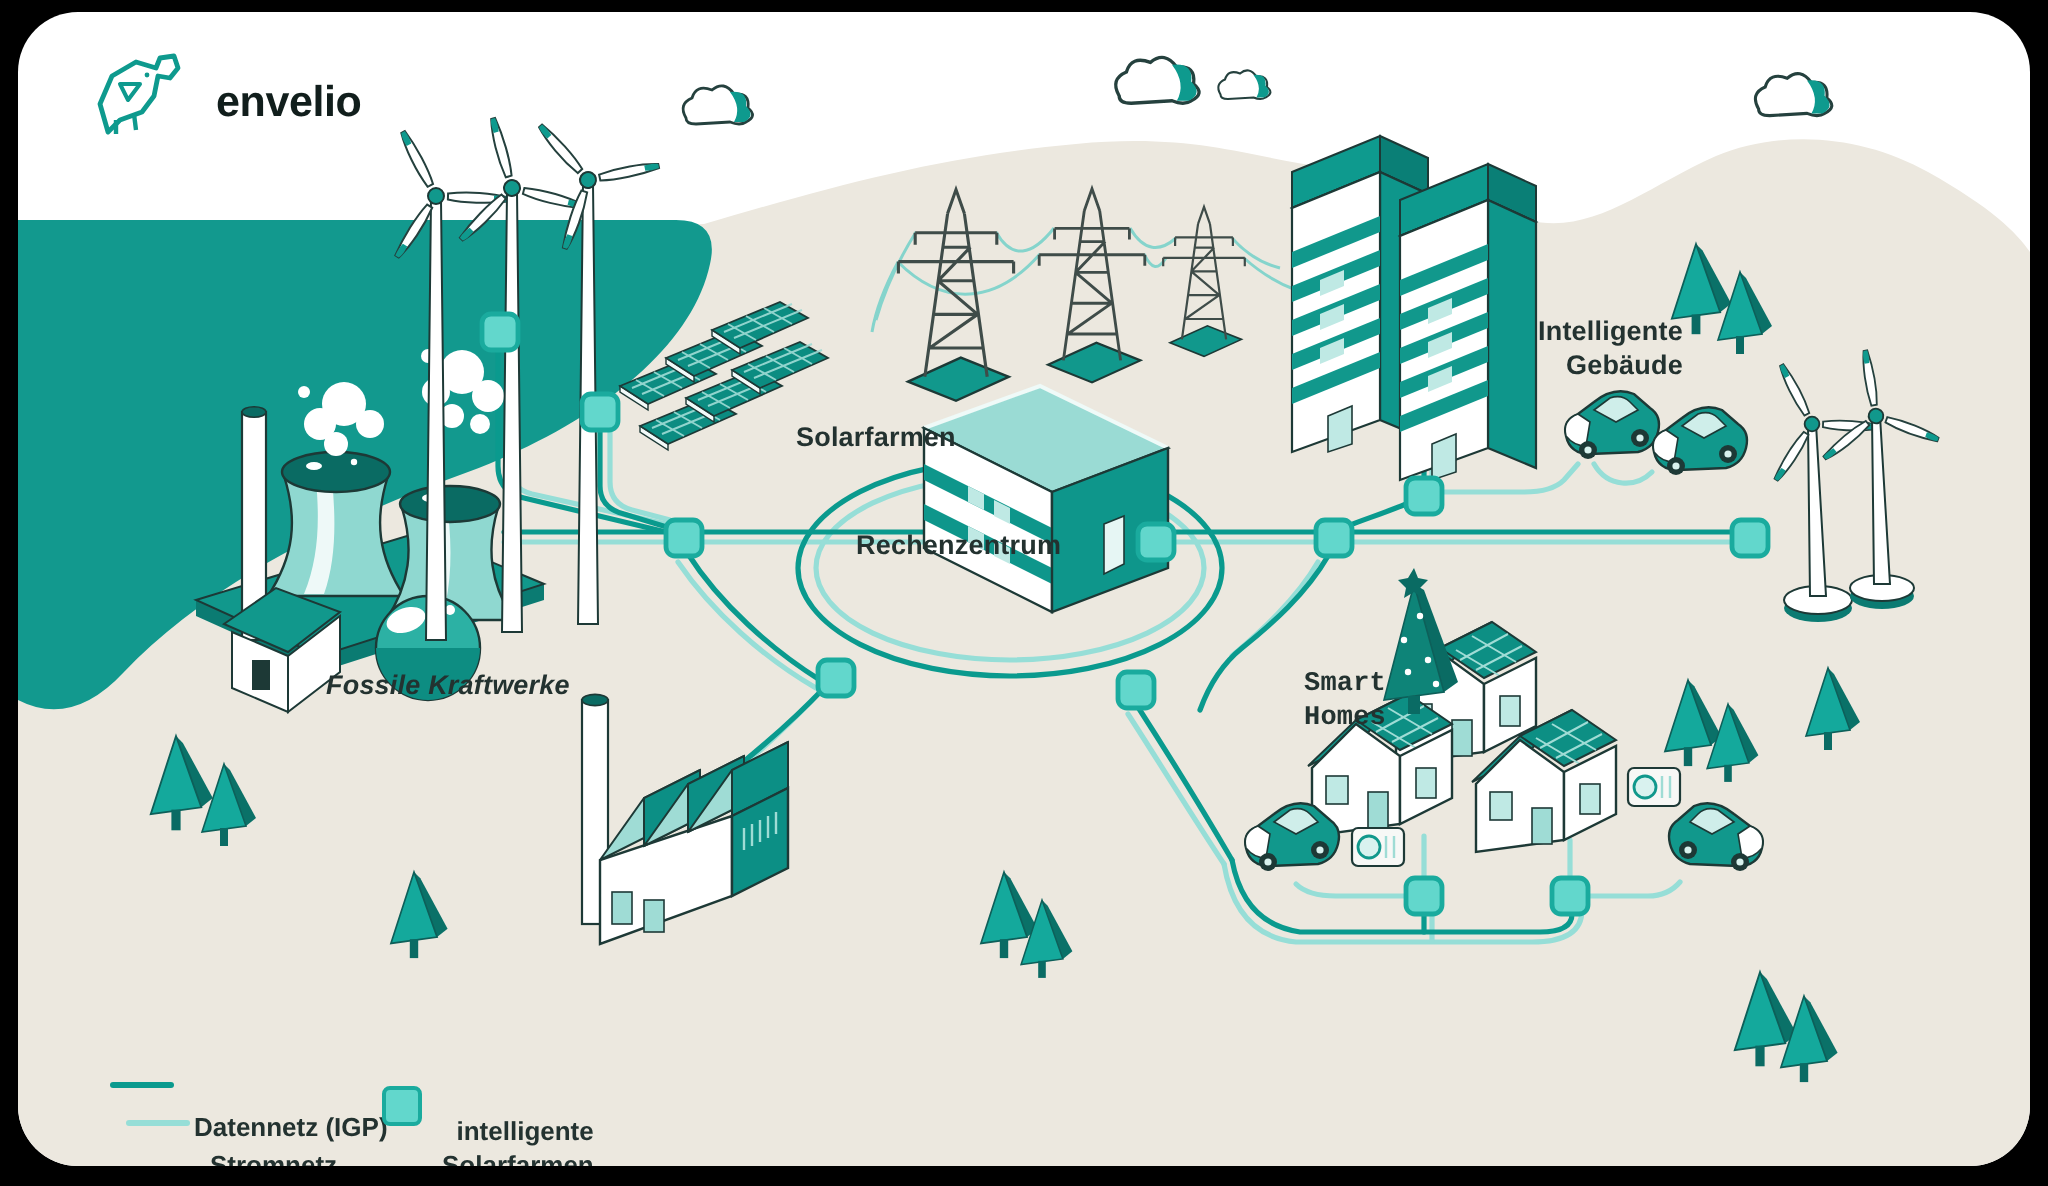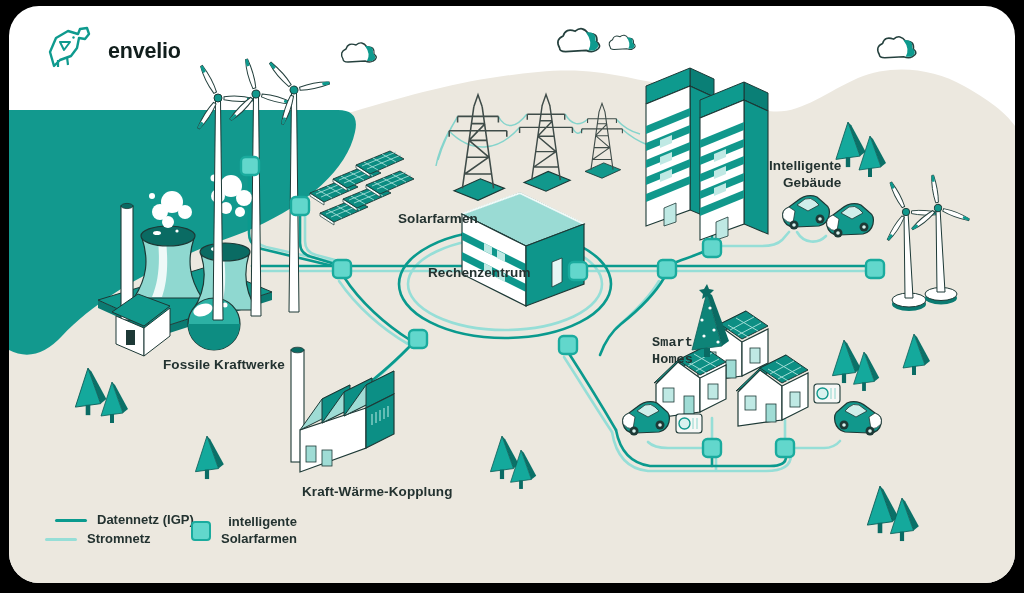--- a/index.html
+++ b/index.html
@@ -11,21 +11,21 @@
   .lbl{position:absolute;color:#233230;font-weight:700;font-size:13.5px;line-height:1.28;
        white-space:nowrap;letter-spacing:0.1px;}
   .logo-text{position:absolute;left:99px;top:33px;font-weight:800;font-size:21.5px;
        color:#111e1c;letter-spacing:-0.2px;}
   .legend-row{position:absolute;display:flex;align-items:center;gap:10px;}
   .legend-line{width:32px;height:3.5px;border-radius:2px;flex:0 0 auto;}
   .legend-line.dark{background:#0a9a8e;}
   .legend-line.light{background:#96ded7;}
   .legend-sq{width:16px;height:16px;border-radius:4px;background:#62d7cc;
        border:2.5px solid #1aab9e;flex:0 0 auto;}
-  .legend-label{font-size:13px;font-weight:700;color:#233230;line-height:1.3;}
+  .legend-label{font-size:13px;font-weight:700;color:#233230;line-height:1.3;margin-top:44px;}
 </style>
 </head>
 <body>
 
 <div class="stage">
   <div class="card">
 
     <svg class="scene" viewBox="9 6 1006 577" xmlns="http://www.w3.org/2000/svg">
       <defs>
         <g id="meter">
@@ -349,32 +349,31 @@
     </svg>
 
     <div class="logo-text">envelio</div>
 
     <div class="lbl" style="left:364px;top:204px;margin-left:25px;">Solarfarmen</div>
     <div class="lbl" style="left:419px;top:258px;">Rechenzentrum</div>
     <div class="lbl" style="left:760px;top:151px;">
       <div>Intelligente</div>
       <div>Gebäude</div>
     </div>
-    <div class="lbl" style="left:154px;top:350px;">Fossile Kraftwerke</div>
-    <div class="lbl" style="left:293px;top:477px;">Kraft-Wärme-Kopplung</div>
+    <div class="lbl" style="left:154px;top:328px;font-style:italic;">Fossile Kraftwerke</div>
     <div class="lbl" style="left:643px;top:328px;font-family:Liberation Mono, monospace;">
       <div>Smart</div>
       <div>Homes</div>
     </div>
 
     <div class="legend-row" style="left:46px;top:506px;">
       <span class="legend-line dark"></span>
       <span class="legend-label">Datennetz (IGP)</span>
     </div>
-    <div class="legend-row" style="left:36px;top:525px;">
+    <div class="legend-row" style="left:54px;top:525px;">
       <span class="legend-line light"></span>
       <span class="legend-label">Stromnetz</span>
     </div>
     <div class="legend-row" style="left:182px;top:508px;">
       <span class="legend-sq"></span>
       <span class="legend-label">
         <div>intelligente</div>
         <div>Solarfarmen</div>
       </span>
     </div>

